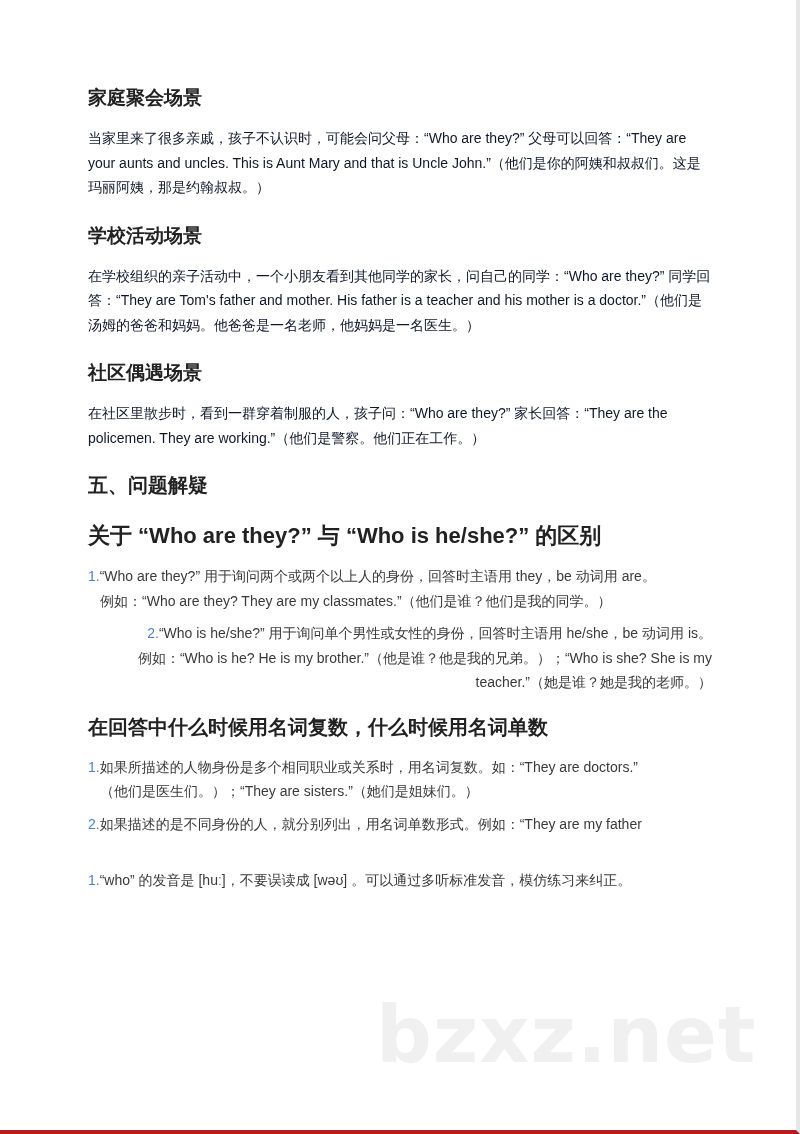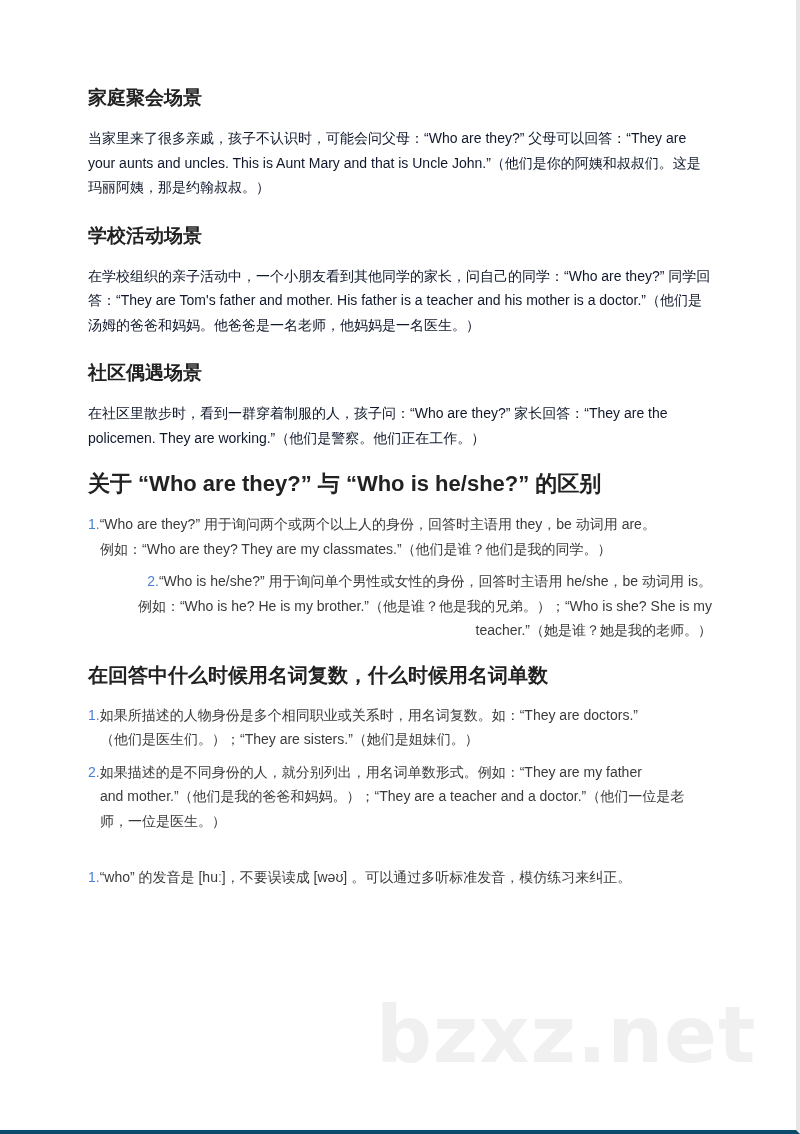--- a/index.html
+++ b/index.html
@@ -9,21 +9,21 @@
     font-family: "Liberation Sans", "DejaVu Sans", sans-serif;
     color: #333333;
     position: relative;
     overflow: hidden;
   }
   .page {
     position: absolute; left: 0; top: 0;
     width: 796px; height: 1130px;
     background: #ffffff;
     border-right: 4px solid #e6e6e6;
-    border-bottom: 4px solid #0c4a6e;
+    border-bottom: 4px solid #b91c1c;
   }
   .content {
     position: absolute; left: 88px; top: 84px; width: 624px;
   }
   h3.sub {
     font-size: 19px; font-weight: bold; color: #222;
     margin: 0 0 14px 0; line-height: 28px;
   }
   h2.sec {
     font-size: 20px; font-weight: bold; color: #222;
@@ -52,39 +52,39 @@
 
     <h3 class="sub">家庭聚会场景</h3>
     <p class="para">当家里来了很多亲戚，孩子不认识时，可能会问父母：“Who are they?” 父母可以回答：“They are your aunts and uncles. This is Aunt Mary and that is Uncle John.”（他们是你的阿姨和叔叔们。这是玛丽阿姨，那是约翰叔叔。）</p>
 
     <h3 class="sub">学校活动场景</h3>
     <p class="para">在学校组织的亲子活动中，一个小朋友看到其他同学的家长，问自己的同学：“Who are they?” 同学回答：“They are Tom's father and mother. His father is a teacher and his mother is a doctor.”（他们是汤姆的爸爸和妈妈。他爸爸是一名老师，他妈妈是一名医生。）</p>
 
     <h3 class="sub">社区偶遇场景</h3>
     <p class="para" style="margin-bottom:20px;">在社区里散步时，看到一群穿着制服的人，孩子问：“Who are they?” 家长回答：“They are the policemen. They are working.”（他们是警察。他们正在工作。）</p>
 
+    <h2 class="sec">五、问题解疑</h2>
 
     <h3 class="sub" style="font-size:22px;">关于 “Who are they?” 与 “Who is he/she?” 的区别</h3>
     <div class="list-item">
       <span class="num">1.</span><span>“Who are they?” 用于询问两个或两个以上人的身份，回答时主语用 they，be 动词用 are。</span>
       <span class="indent">例如：“Who are they? They are my classmates.”（他们是谁？他们是我的同学。）</span>
     </div>
     <div class="list-item" style="margin-bottom:18px;text-align:right;">
       <span class="num">2.</span><span>“Who is he/she?” 用于询问单个男性或女性的身份，回答时主语用 he/she，be 动词用 is。</span>
       <span class="indent">例如：“Who is he? He is my brother.”（他是谁？他是我的兄弟。）；“Who is she? She is my teacher.”（她是谁？她是我的老师。）</span>
     </div>
 
     <h3 class="sub" style="font-size:20px;">在回答中什么时候用名词复数，什么时候用名词单数</h3>
     <div class="list-item">
       <span class="num">1.</span><span>如果所描述的人物身份是多个相同职业或关系时，用名词复数。如：“They are doctors.”</span>
       <span class="indent">（他们是医生们。）；“They are sisters.”（她们是姐妹们。）</span>
     </div>
     <div class="list-item" style="margin-bottom:32px;">
       <span class="num">2.</span><span>如果描述的是不同身份的人，就分别列出，用名词单数形式。例如：“They are my father</span>
-      <span class="indent">and mother.”（他们是我的爸爸和妈妈。）；“They are a teacher and a doctor.”（他们一位是老师，一位是医生。）</span>
     </div>
 
     <div class="list-item">
       <span class="num">1.</span><span>“who” 的发音是 [huː]，不要误读成 [wəʊ] 。可以通过多听标准发音，模仿练习来纠正。</span>
     </div>
 
   </div>
   <div class="watermark">bzxz.net</div>
 </div>
 

